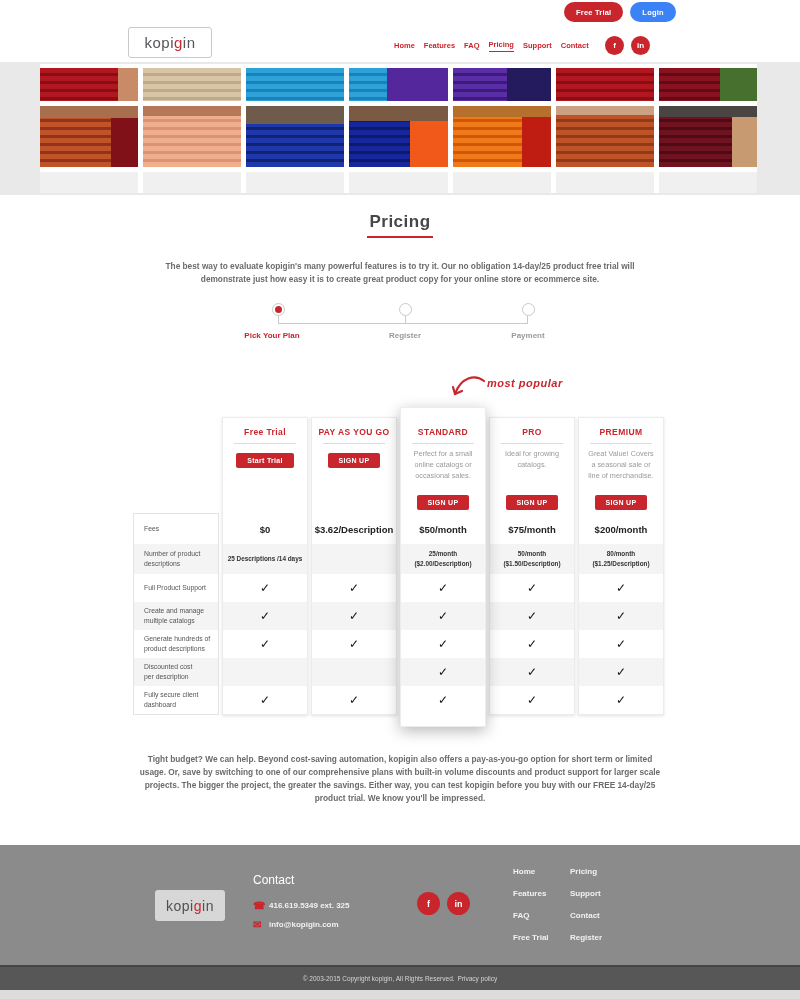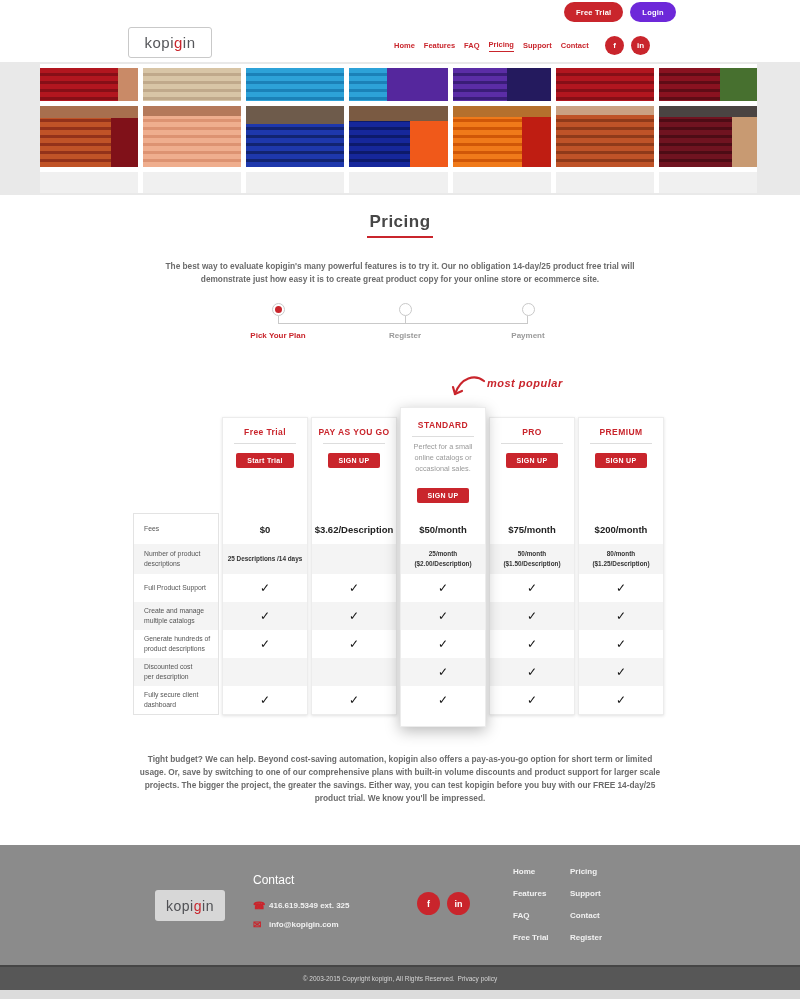--- a/index.html
+++ b/index.html
@@ -11,21 +11,21 @@
     overflow:hidden;
     color:#444;
   }
   a { text-decoration:none; color:inherit; cursor:pointer; }
 
   
   .topbar-buttons { position:absolute; left:564px; top:2px; display:flex; gap:7px; z-index:5; }
   .pill { height:20px; border-radius:10px; display:flex; align-items:center; padding:0 12px;
           color:#fff; font-size:7.5px; font-weight:700; letter-spacing:.2px; border:none; }
   .pill.red { background:#c9252c; }
-  .pill.dark { background:#6d28d9; }
+  .pill.dark { background:#3b82f6; }
 
   
   .logo-box { position:absolute; left:128px; top:27px; width:84px; height:31px;
               border:1px solid #c9c9c9; border-radius:3px; background:#fff;
               display:flex; align-items:center; justify-content:center;
               font-size:15px; color:#55565a; letter-spacing:.5px; }
   .logo-box .g, .footer-logo .g { color:#c9252c; }
   .main-nav { position:absolute; left:394px; top:40px; display:flex; gap:9px;
               font-size:7.5px; font-weight:700; color:#c9252c; align-items:center; }
   .main-nav a { padding-bottom:2px; }
@@ -66,21 +66,21 @@
   .mp-arrow { position:absolute; left:448px; top:376px; }
 
   
   .pricing-table { position:absolute; left:133px; top:417px; display:flex; align-items:flex-start; }
   .label-col { width:86px; margin-top:96px; background:#fff; border:1px solid #e3e3e3; }
   .plan { width:86px; margin-left:3px; background:#fff; border:1px solid #ececec;
           box-shadow:0 1px 3px rgba(0,0,0,.12); }
   .plan.highlight { margin-top:-10px; padding-bottom:12px; position:relative; z-index:2;
                     box-shadow:0 4px 14px rgba(0,0,0,.28); }
   .plan-header { height:96px; padding-top:9px; }
-  .plan.highlight .plan-header { height:106px; padding-top:12px; }
+  .plan.highlight .plan-header { height:106px; padding-top:19px; }
   .plan-name { text-align:center; font-size:8.5px; font-weight:700; color:#c9252c; letter-spacing:.4px; }
   .sep { width:62px; height:1px; background:#ddd; margin:6px auto 5px auto; }
   .plan-desc { height:42px; text-align:center; font-size:7.3px; line-height:1.5; color:#9a9a9a;
                white-space:pre-line; }
   .plan-btn-wrap { text-align:center; }
   .plan-btn { display:inline-block; background:#c9252c; color:#fff; font-size:7px; font-weight:700;
               padding:4px 11px; border-radius:2px; border:none; letter-spacing:.3px; cursor:pointer; }
   .row { height:28px; display:flex; align-items:center; justify-content:center; text-align:center;
          white-space:pre-line; }
   .rows .row:nth-child(-n+2) { height:30px; }
@@ -179,21 +179,21 @@
   <h1 class="page-title">Pricing</h1>
 </div>
 <p class="intro">The best way to evaluate kopigin's many powerful features is to try it. Our no obligation 14-day/25 product free trial will demonstrate just how easy it is to create great product copy for your online store or ecommerce site.</p>
 
 <div id="steps">
   <div class="step-line"></div>
   <div class="step-tick"></div>
 <div class="step-circle active" style="left: 271.5px;">
       <span class="dot"></span>
     </div>
-    <div class="step-label active" style="left: 278px;">Pick Your Plan</div>
+    <div class="step-label active" style="left: 272px;">Pick Your Plan</div>
     <div class="step-circle" style="left: 398.5px;"></div>
     <div class="step-label" style="left: 405px;">Register</div>
     <div class="step-circle" style="left: 521.5px;"></div>
     <div class="step-label" style="left: 528px;">Payment</div>
   </div>
 
 <svg class="mp-arrow" width="38" height="28" viewBox="0 0 38 28">
   <path d="M36 5 C27 -2 13 1 7 18" fill="none" stroke="#c9252c" stroke-width="2.2" stroke-linecap="round"></path>
   <path d="M7 18 L5 11 M7 18 L14 15" fill="none" stroke="#c9252c" stroke-width="2.2" stroke-linecap="round"></path>
 </svg>
@@ -263,37 +263,42 @@
         <div class="row check">✓</div>
         <div class="row check">✓</div>
         <div class="row check">✓</div>
         <div class="row check">✓</div>
       </div>
     </div>
     <div class="plan">
       <div class="plan-header">
         <div class="plan-name">PRO</div>
         <div class="sep"></div>
+        <div class="plan-desc">Ideal for growing
+catalogs.</div>
         <div class="plan-btn-wrap"><button class="plan-btn">SIGN UP</button></div>
       </div>
       <div class="rows">
         <div class="row fees">$75/month</div>
         <div class="row num">50/month
 ($1.50/Description)</div>
         <div class="row check">✓</div>
         <div class="row check">✓</div>
         <div class="row check">✓</div>
         <div class="row check">✓</div>
         <div class="row check">✓</div>
       </div>
     </div>
     <div class="plan">
       <div class="plan-header">
         <div class="plan-name">PREMIUM</div>
         <div class="sep"></div>
+        <div class="plan-desc">Great Value! Covers
+a seasonal sale or
+line of merchandise.</div>
         <div class="plan-btn-wrap"><button class="plan-btn">SIGN UP</button></div>
       </div>
       <div class="rows">
         <div class="row fees">$200/month</div>
         <div class="row num">80/month
 ($1.25/Description)</div>
         <div class="row check">✓</div>
         <div class="row check">✓</div>
         <div class="row check">✓</div>
         <div class="row check">✓</div>

